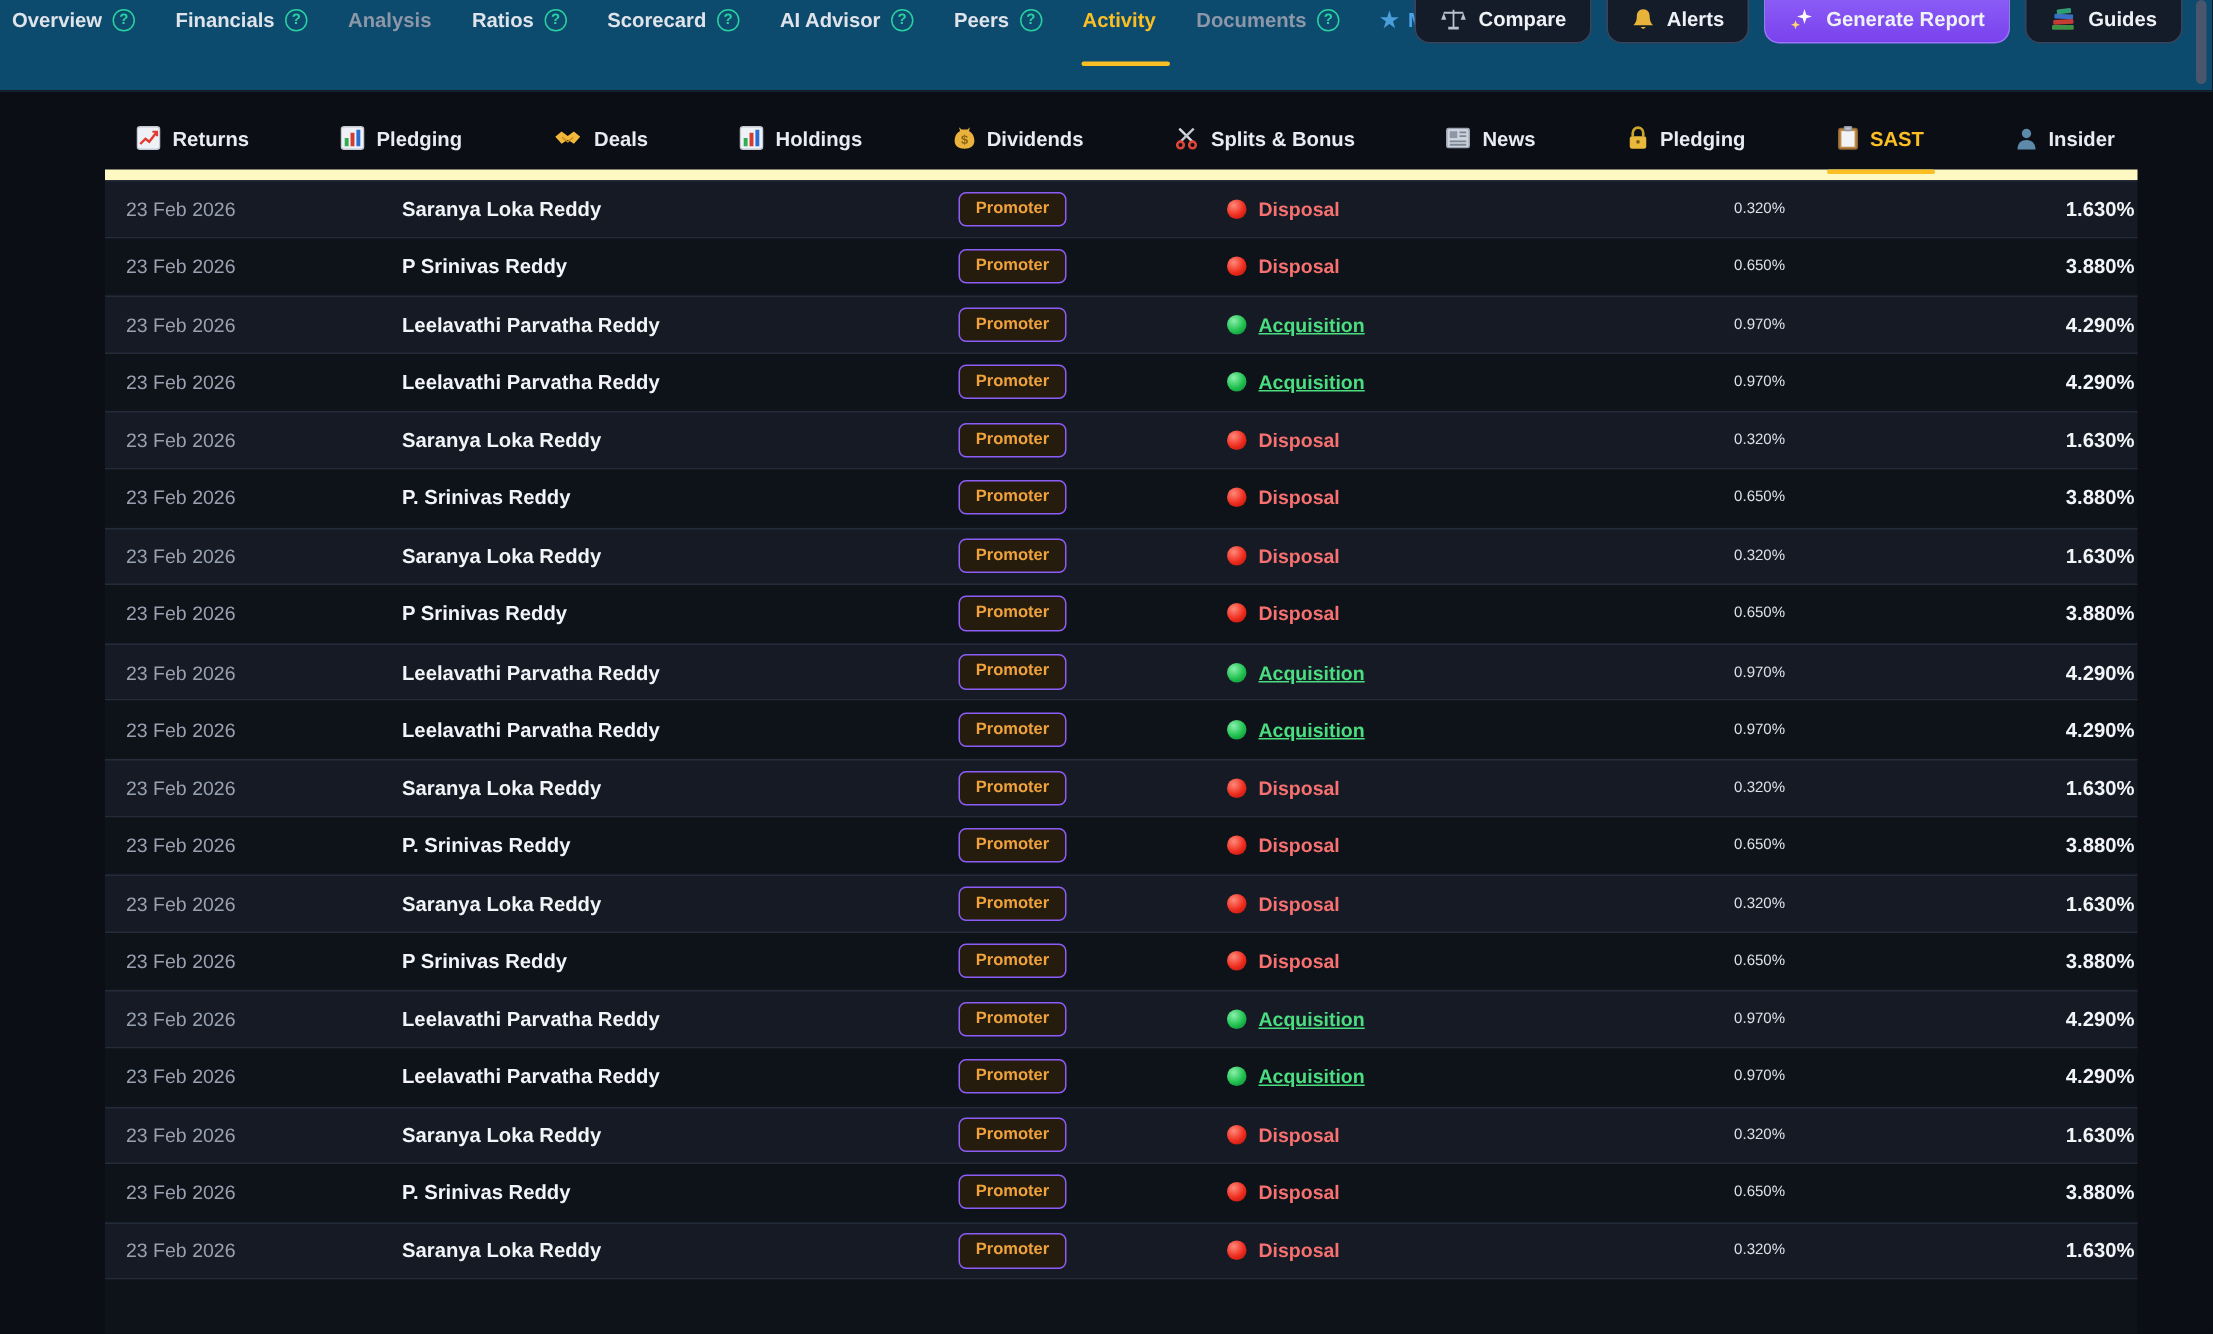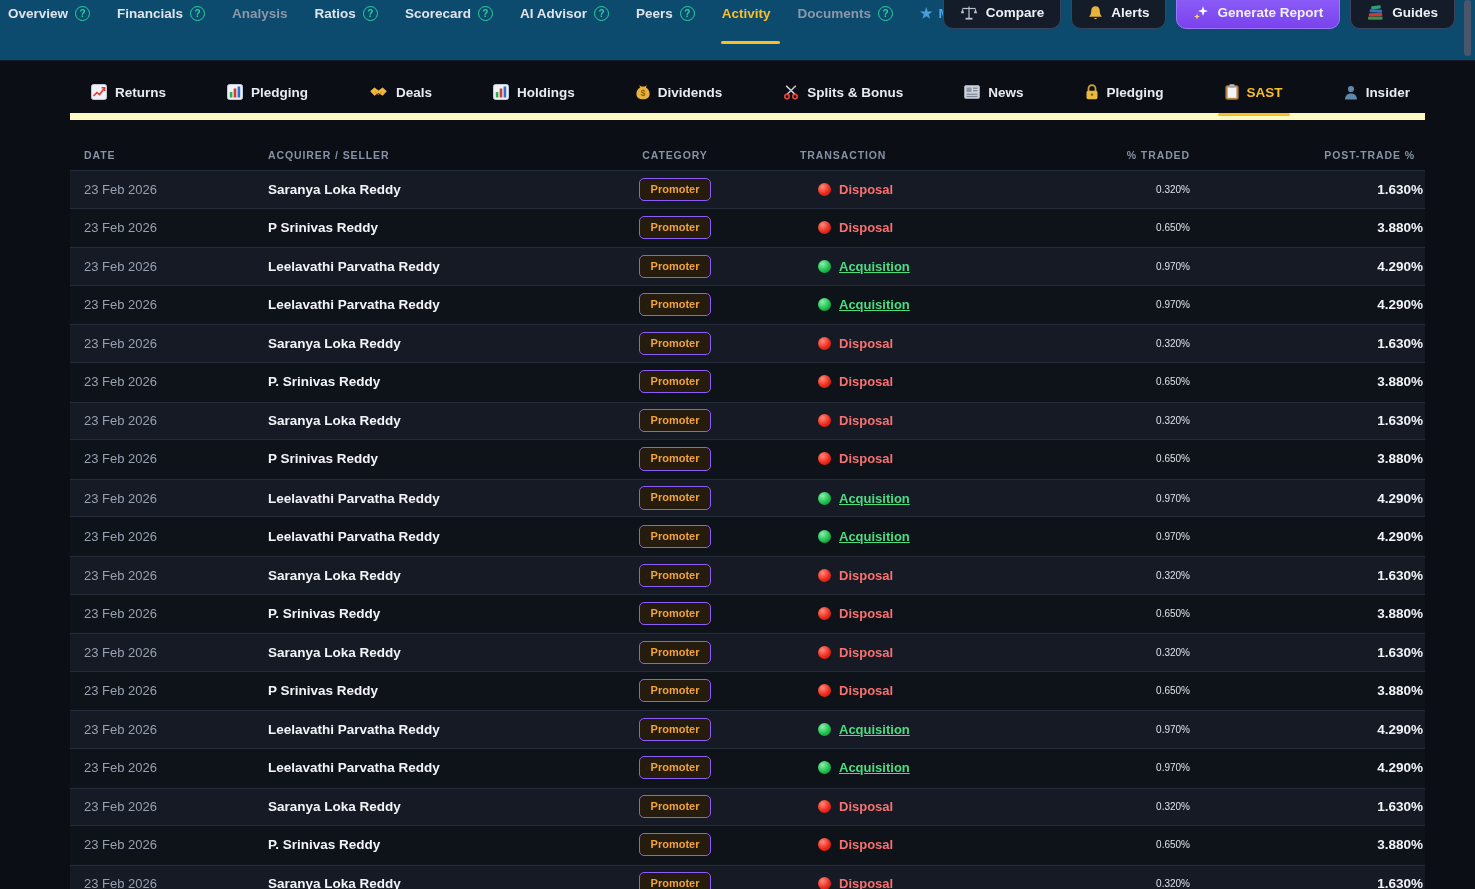--- a/index.html
+++ b/index.html
@@ -324,28 +324,20 @@
       <svg width="14" height="15" viewBox="0 0 14 15">
           <circle cx="7" cy="4" r="3.1" fill="#5d89ab"></circle>
           <path d="M1 14.6 C1 10.4 3.6 8.4 7 8.4 C10.4 8.4 13 10.4 13 14.6 Z" fill="#5d89ab"></path>
         </svg>
     </span>
     <span>Insider</span>
   </div>
 </div>
 
 <div class="tablewrap">
-  <div class="thead">
-    <span class="h-date">DATE</span>
-    <span class="h-name">ACQUIRER / SELLER</span>
-    <span class="h-cat">CATEGORY</span>
-    <span class="h-tx">TRANSACTION</span>
-    <span class="h-traded">% TRADED</span>
-    <span class="h-post">POST-TRADE %</span>
-  </div>
   <div>
       <div class="trow alt">
     <span class="c-date">23 Feb 2026</span>
     <span class="c-name">Saranya Loka Reddy</span>
     <span class="c-cat"><span class="badge c-badge">Promoter</span></span>
     <span class="c-tx tx-red">
           <span class="dot"></span>
           <span class="c-tx-label">Disposal</span>
         </span>
     <span class="c-traded">0.320%</span>

